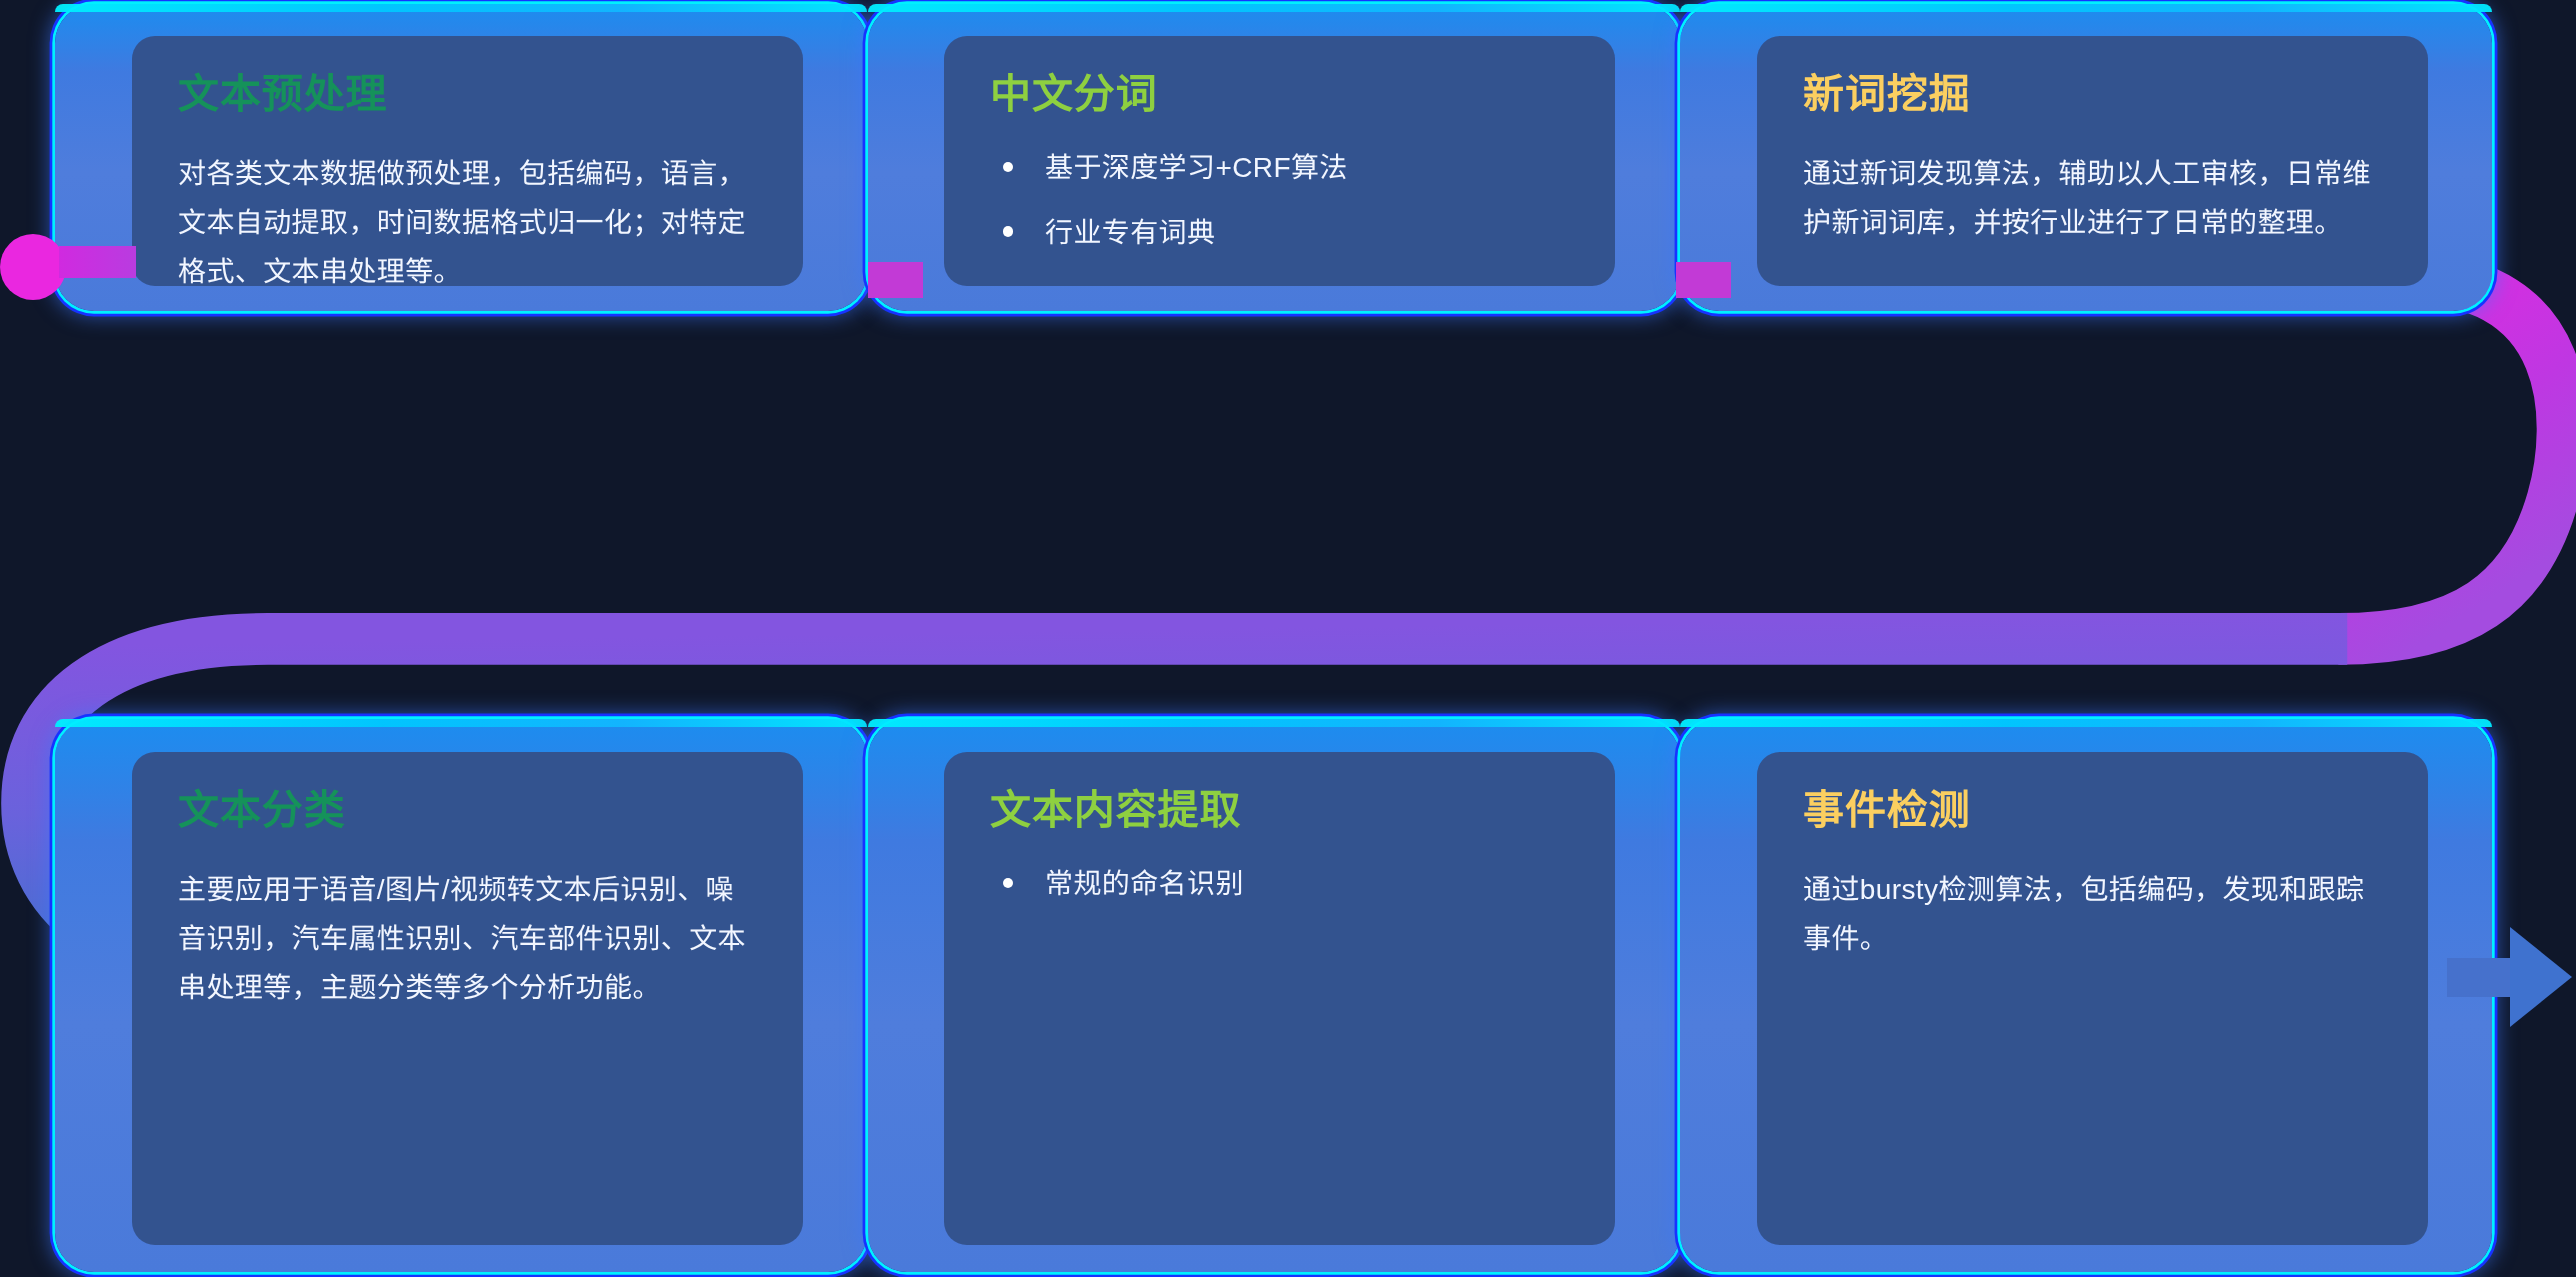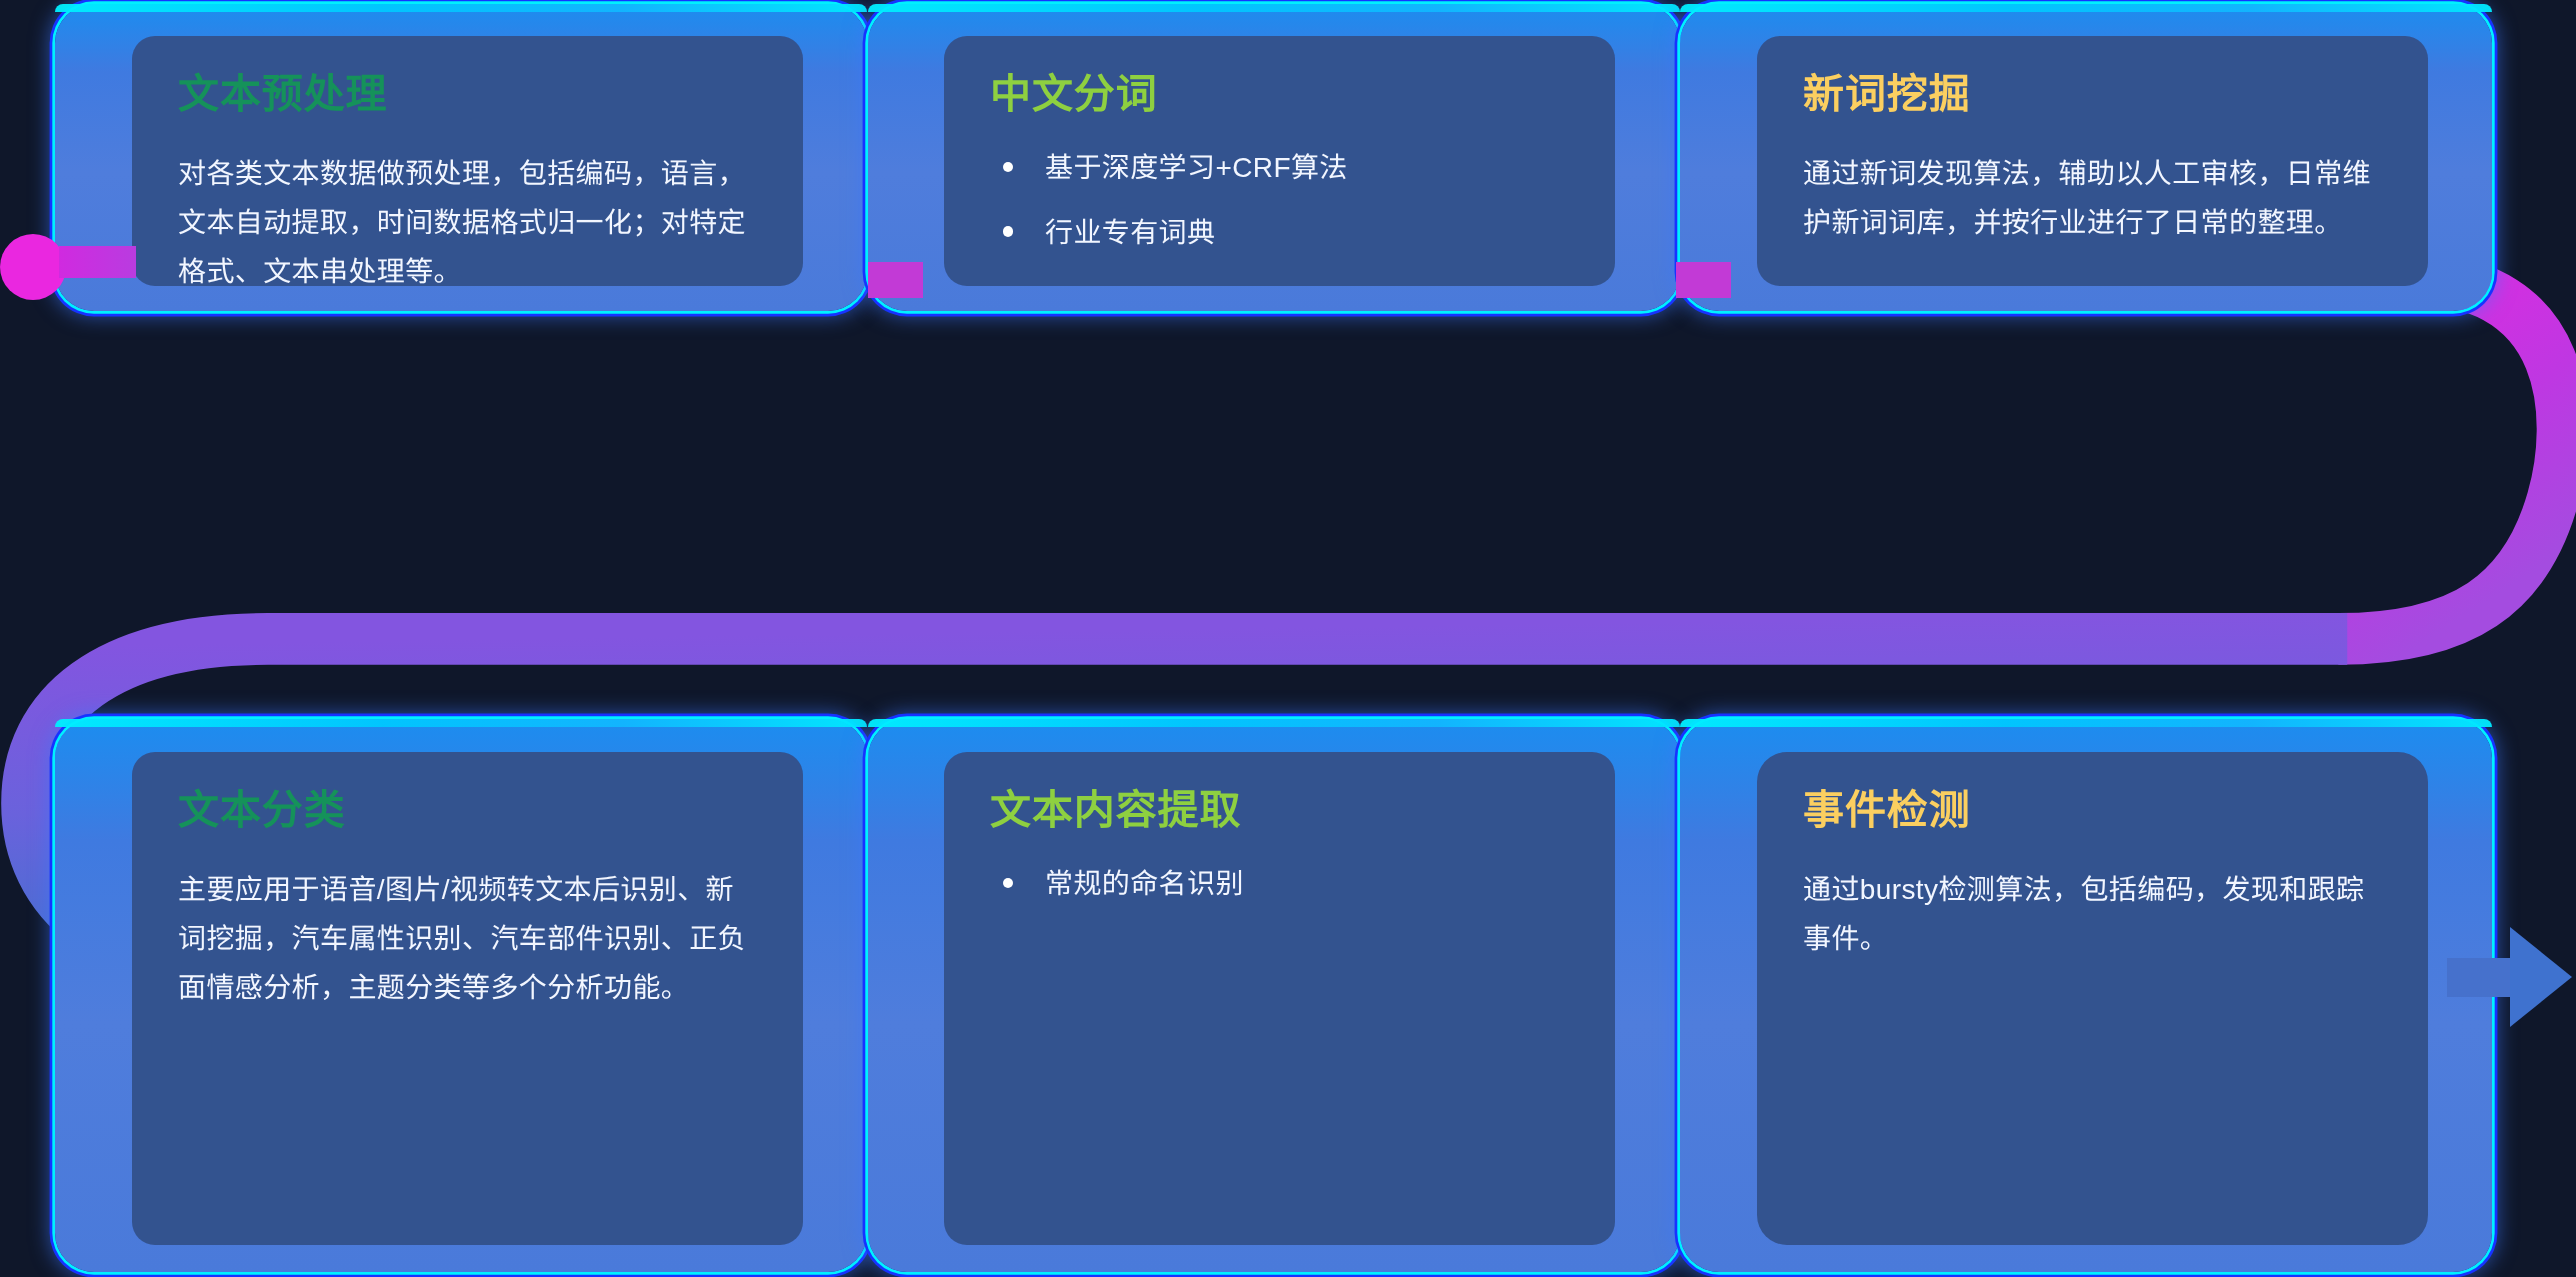--- a/index.html
+++ b/index.html
@@ -146,31 +146,31 @@
     </ul>
   </div>
 
   <div class="card" style="left:1757px; top:36px; width:671px; height:250px;">
     <h2 class="card-title t-gold">新词挖掘</h2>
     <p class="card-body">通过新词发现算法，辅助以人工审核，日常维护新词词库，并按行业进行了日常的整理。</p>
   </div>
 
   <div class="card" style="left:132px; top:752px; width:671px; height:493px;">
     <h2 class="card-title t-green">文本分类</h2>
-    <p class="card-body">主要应用于语音/图片/视频转文本后识别、新词挖掘，汽车属性识别、汽车部件识别、正负面情感分析，主题分类等多个分析功能。</p>
+    <p class="card-body">主要应用于语音/图片/视频转文本后识别、噪音识别，汽车属性识别、汽车部件识别、文本串处理等，主题分类等多个分析功能。</p>
   </div>
 
   <div class="card" style="left:944px; top:752px; width:671px; height:493px;">
     <h2 class="card-title t-lime">文本内容提取</h2>
     <ul class="bullets">
       <li>常规的命名识别</li>
     </ul>
   </div>
 
-  <div class="card" style="left:1757px; top:752px; width:671px; height:493px;border-radius:30px;">
+  <div class="card" style="left:1757px; top:752px; width:671px; height:493px;">
     <h2 class="card-title t-gold">事件检测</h2>
     <p class="card-body">通过bursty检测算法，包括编码，发现和跟踪事件。</p>
   </div>
 
   <div class="end-arrow-bar"></div>
   <div class="end-arrow-head"></div>
 
 </div>
 
 

